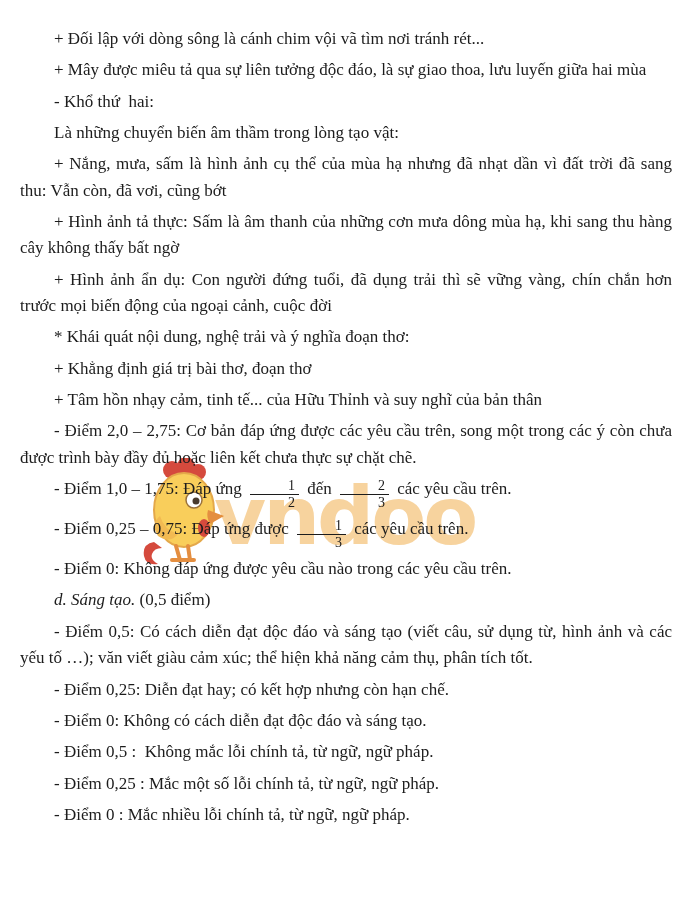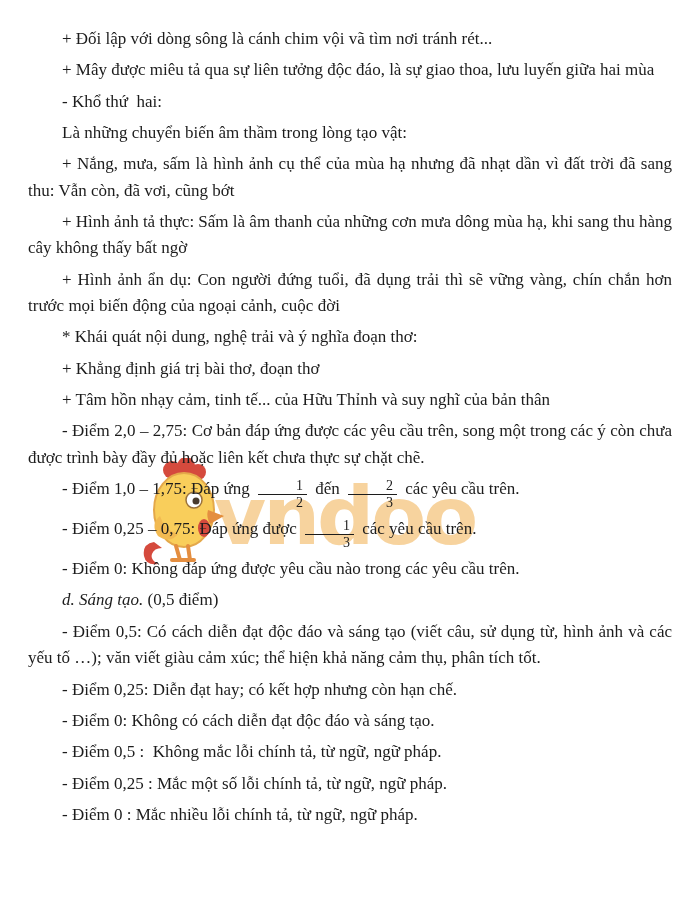--- a/index.html
+++ b/index.html
@@ -36,21 +36,21 @@
     line-height: 1;
     letter-spacing: -3px;
     color: rgba(240, 168, 62, 0.50);
     margin-left: -14px;
     margin-top: 6px;
   }
   
   .content {
     position: relative;
     z-index: 2;
-    padding: 26px 28px 0 28px;
+    padding: 26px 28px 0 20px;
   }
   .line {
     margin: 0 0 5px 0;
     line-height: 1.55;
     text-indent: 34px;
     white-space: pre-wrap;
   }
   .line.justify {
     text-align: justify;
     white-space: normal;

